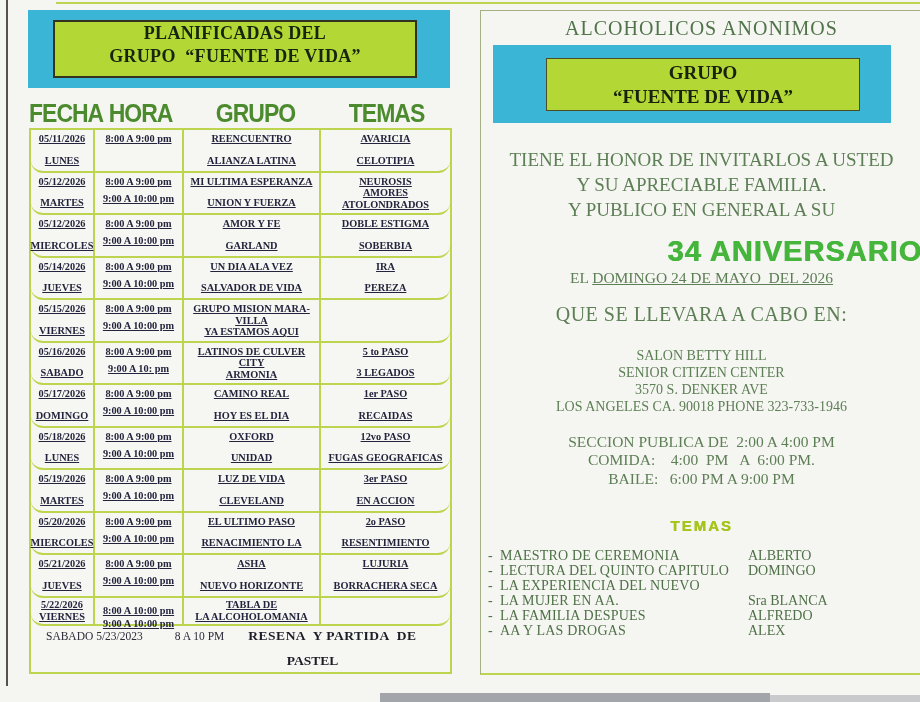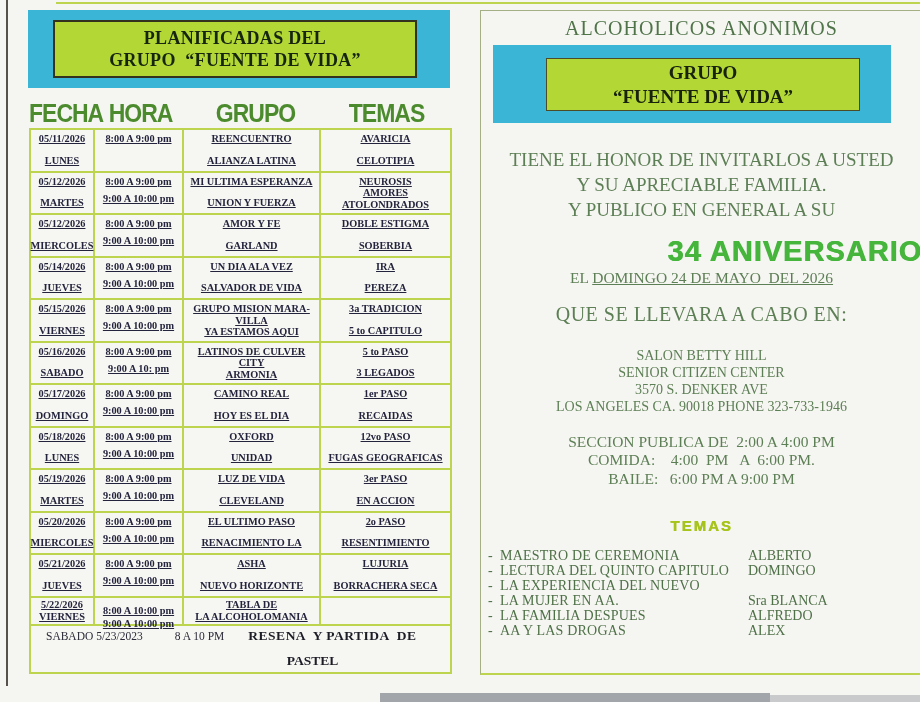--- a/index.html
+++ b/index.html
@@ -8,29 +8,29 @@
   
   .edge-line{position:absolute;left:6px;top:0;width:2px;height:686px;background:#56524b;}
   .top-line{position:absolute;left:56px;top:2px;width:864px;height:2px;background:var(--c-tableBorder);}
   .strip1{position:absolute;left:380px;bottom:0;width:390px;height:9px;background:#a2a6aa;}
   .strip2{position:absolute;left:770px;bottom:0;width:150px;height:7px;background:#c8cacc;}
 
   
   .left-page{position:absolute;left:8px;top:0;width:452px;height:702px;}
   .banner{position:absolute;left:20px;top:10px;width:422px;height:78px;background:var(--c-cyan);}
   .banner-inner{position:absolute;left:25px;top:10px;width:360px;height:54px;background:var(--c-lime);
-     border:2px solid #32321f;display:flex;flex-direction:column;justify-content:center;text-align:center;
+     border:2px solid #32321f;display:flex;flex-direction:column;justify-content:flex-start;text-align:center;
      font-weight:bold;font-size:18px;line-height:1.25;color:var(--c-titleText);letter-spacing:.3px;white-space:pre;}
   .col-headers{position:absolute;left:21px;top:100px;width:419px;display:flex;}
   .col-h{font-family:"Liberation Sans",sans-serif;font-weight:bold;color:var(--c-headerGreen);
      font-size:23px;text-align:center;transform:scaleY(1.1);letter-spacing:-1px;}
   .col-h.col0{width:66px;}.col-h.col1{width:91px;}.col-h.col2{width:139px;}.col-h.col3{flex:1;}
 
   .table{position:absolute;left:21px;top:128px;width:419px;border:2px solid var(--c-tableBorder);background:#f6f6f2;}
-  .trow{display:flex;height:40.5px;border-bottom:2px solid var(--c-tableBorder);}
+  .trow{display:flex;height:40.5px;border-bottom:2px solid var(--c-tableBorder);border-radius:12px;}
   .trow.compact{height:26px;}
   .cell{box-sizing:border-box;display:flex;flex-direction:column;justify-content:space-between;
      align-items:center;padding:3px 1px 4px;border-right:2px solid var(--c-tableBorder);}
   .cell.col0{width:64px;}.cell.col1{width:89px;gap:48px;}.cell.col2{width:137px;}.cell.col3{flex:1;border-right:none;}
   .compact .cell{justify-content:center;padding:1px;}
   .line{font-weight:bold;font-size:10.3px;color:var(--c-tableText);text-decoration:underline;
      line-height:1.12;text-align:center;white-space:nowrap;}
   .tfoot{height:44px;position:relative;padding-top:2px;}
   .tfoot-l1{display:flex;align-items:baseline;padding-left:15px;}
   .f-date{font-size:11.5px;color:#2a2a38;}
@@ -175,24 +175,20 @@
             </div>
             <div class="cell col1">
               <div class="line">8:00 A 9:00 pm</div>
               <div class="line">9:00 A 10: pm</div>
             </div>
             <div class="cell col2">
               <div class="line">GRUPO MISION MARA-</div>
               <div class="line">VILLA</div>
               <div class="line">YA ESTAMOS AQUI</div>
             </div>
-            <div class="cell col3">
-              <div class="line">3a TRADICION</div>
-              <div class="line">5 to CAPITULO</div>
-            </div>
           </div>
           <div class="trow">
             <div class="cell col0">
               <div class="line">05/16/2026</div>
               <div class="line">SABADO</div>
             </div>
             <div class="cell col1">
               <div class="line">8:00 A 9:00 pm</div>
               <div class="line">9:00 A 10:00 pm</div>
             </div>

